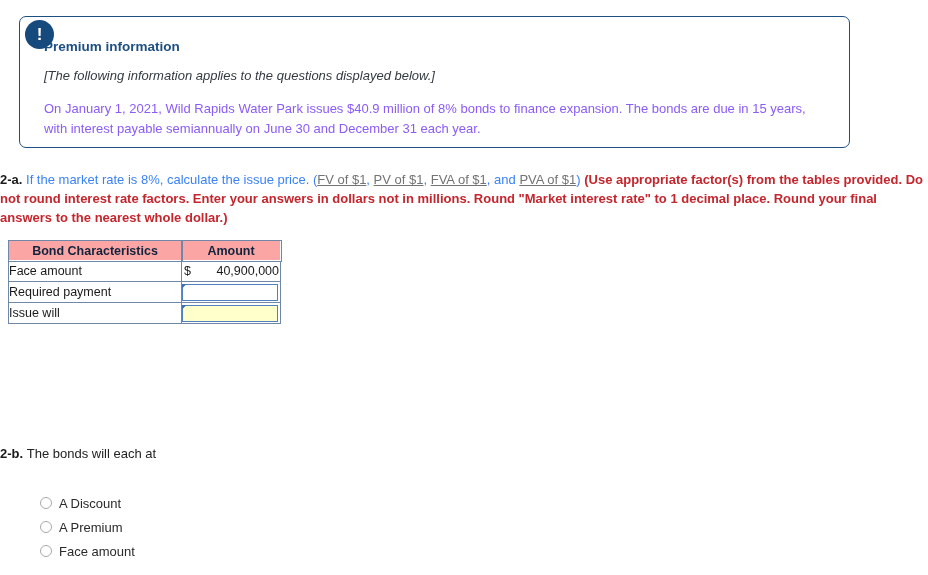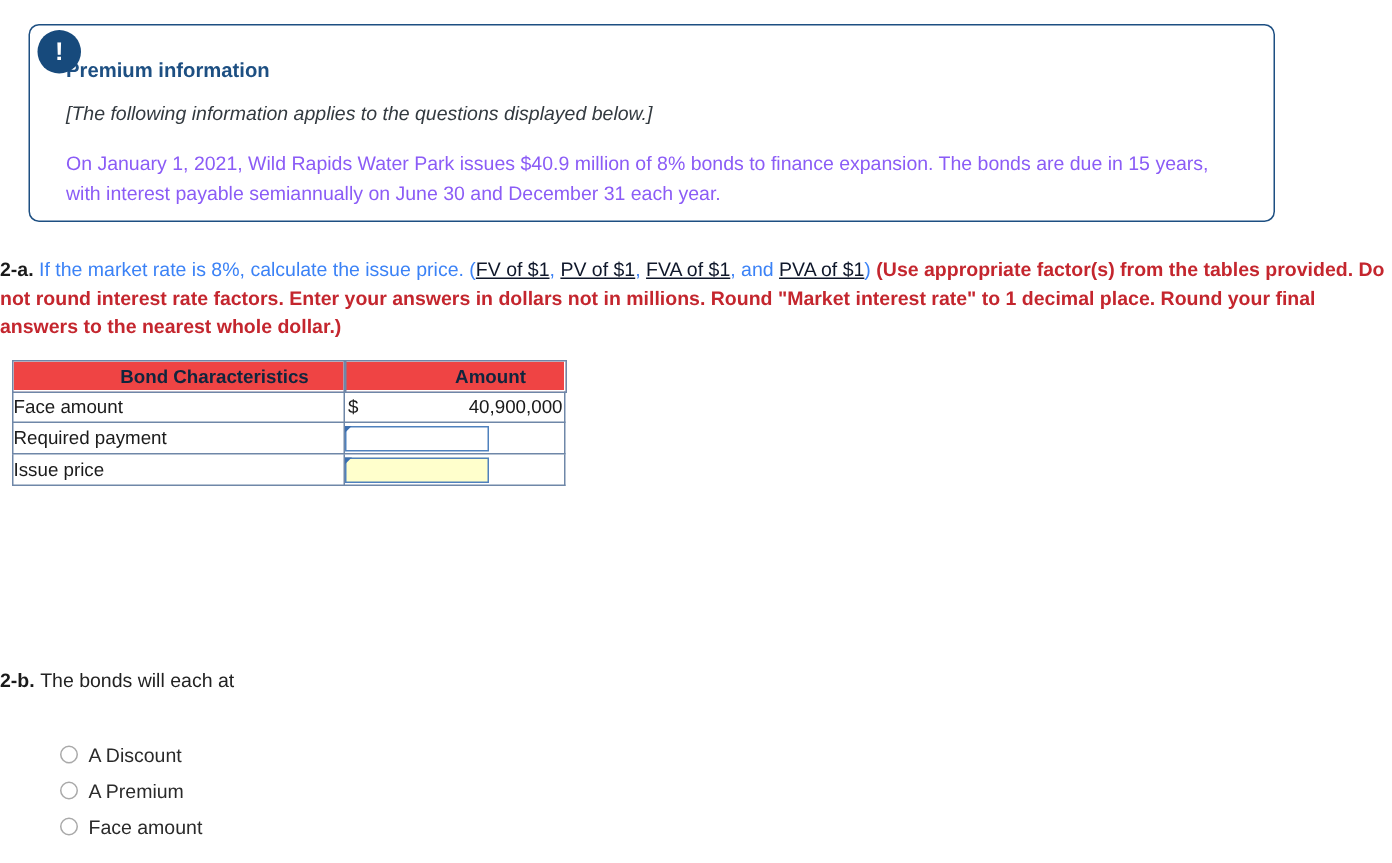--- a/index.html
+++ b/index.html
@@ -76,21 +76,21 @@
     width: 925px;
     line-height: 1.47;
     font-size: 13px;
   }
   .qlabel {
     font-weight: bold;
     color: #1a1a1a;
   }
   .qnormal { color: #3b82f6; }
   .qlink {
-    color: #0f172a;
+    color: #737373;
     text-decoration: underline;
     cursor: pointer;
   }
   .qred {
     color: #c4262e;
     font-weight: bold;
   }
 
   
   #bond-table {
@@ -99,29 +99,28 @@
     top: 240px;
     border-collapse: collapse;
     font-size: 12.5px;
   }
   #bond-table td, #bond-table th {
     border: 1px solid #6f87a8;
     padding: 0;
     height: 20px;
   }
   #bond-table th {
-    background: #ef4444;
+    background: #fca5a5;
     color: #10253d;
     font-weight: bold;
     text-align: center;
     font-size: 12.5px;
     height: 19px;
     border: 1px solid #ffffff;
     outline: 1px solid #6f87a8;
-    padding-left: 48px;
   }
   th.col-char { width: 172px; }
   th.col-amt  { width: 98px; }
   td.rowlabel {
     padding-left: 4px;
     text-align: left;
     color: #1a1a1a;
     white-space: nowrap;
     background: #ffffff;
   }
@@ -227,21 +226,21 @@
         </div>
       </td>
     </tr>
     <tr>
       <td class="rowlabel">Required payment</td>
       <td class="inputcell">
         <div class="cellinput"></div>
       </td>
     </tr>
     <tr>
-      <td class="rowlabel">Issue price</td>
+      <td class="rowlabel">Issue will</td>
       <td class="inputcell">
         <div class="cellinput yellow"></div>
       </td>
     </tr>
   </tbody>
 </table>
 
 <div id="q2b">
   <span class="qlabel">2-b.</span><span>&nbsp;</span><span>The bonds will each at</span>
 </div>

